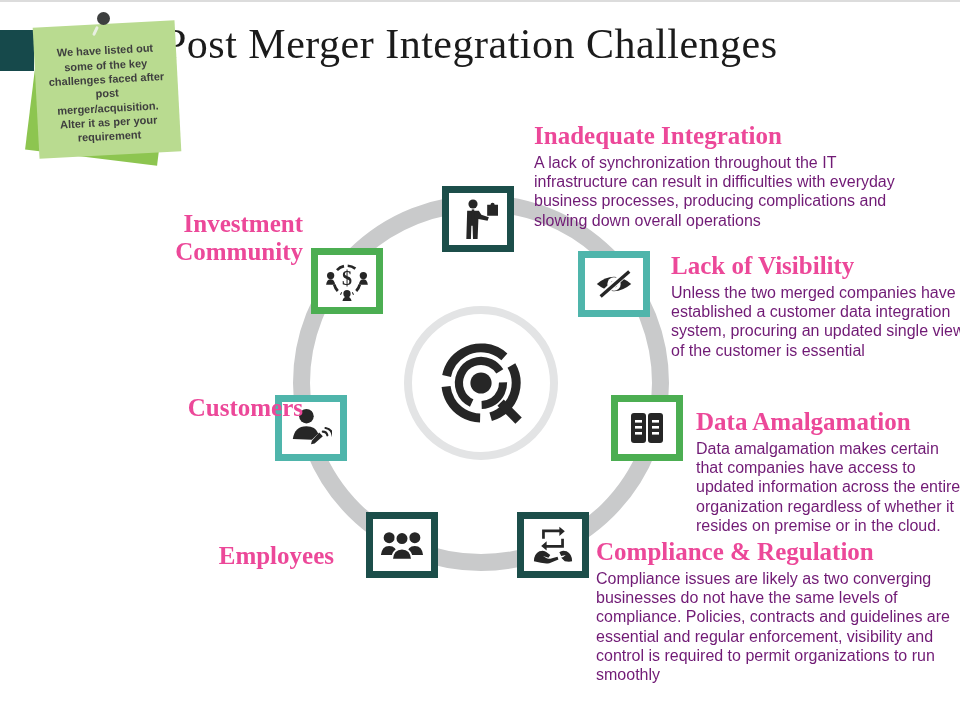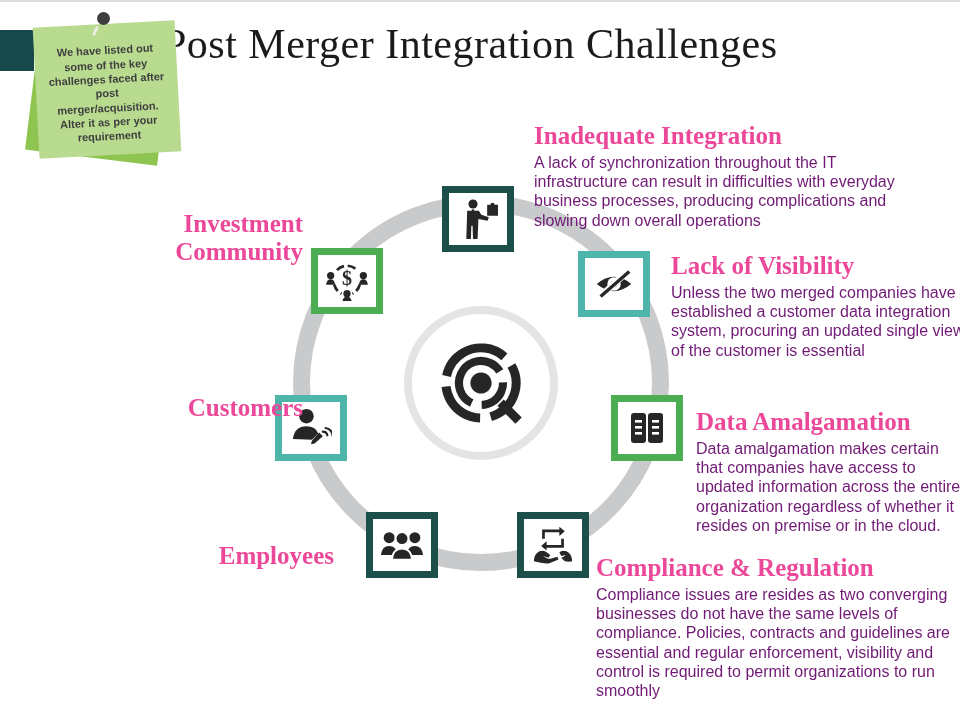--- a/index.html
+++ b/index.html
@@ -27,21 +27,21 @@
             display:flex;align-items:center;justify-content:center;}
   
   .challenge{position:absolute;}
   .challenge h2{margin:0 0 3px 0;font-family:"Liberation Serif","DejaVu Serif",serif;
                 font-size:25px;color:#ec4899;font-weight:700;}
   .challenge p{margin:0;font-size:16px;line-height:1.2;color:#701a75;}
   .align-right{text-align:right;}
   .pos-inadequate{left:534px;top:120px;width:398px;}
   .pos-visibility{left:671px;top:250px;width:296px;}
   .pos-data{left:696px;top:406px;width:268px;}
-  .pos-compliance{left:596px;top:552px;width:362px;}
+  .pos-compliance{left:596px;top:536px;width:362px;}
   .pos-investment{left:58px;top:208px;width:245px;}
   .pos-customers{left:26px;top:360px;width:277px;margin-top:32px;}
   .pos-employees{left:62px;top:502px;width:272px;margin-top:38px;}
 </style>
 </head>
 <body>
 
 <div class="slide">
 
   <h1 class="title">Post Merger Integration Challenges</h1>
@@ -153,21 +153,21 @@
     <p>Unless the two merged companies have established a customer data integration system, procuring an updated single view of the customer is essential</p>
   </section>
 
   <section class="challenge pos-data">
     <h2>Data Amalgamation</h2>
     <p>Data amalgamation makes certain that companies have access to updated information across the entire organization regardless of whether it resides on premise or in the cloud.</p>
   </section>
 
   <section class="challenge pos-compliance">
     <h2>Compliance &amp; Regulation</h2>
-    <p>Compliance issues are resides as two converging businesses do not have the same levels of compliance. Policies, contracts and guidelines are essential and regular enforcement, visibility and control is required to permit organizations to run smoothly</p>
+    <p>Compliance issues are likely as two converging businesses do not have the same levels of compliance. Policies, contracts and guidelines are essential and regular enforcement, visibility and control is required to permit organizations to run smoothly</p>
   </section>
 
   <section class="challenge pos-employees align-right">
     <h2>Employees</h2>
   </section>
 
   <section class="challenge pos-customers align-right">
     <h2>Customers</h2>
   </section>
 

